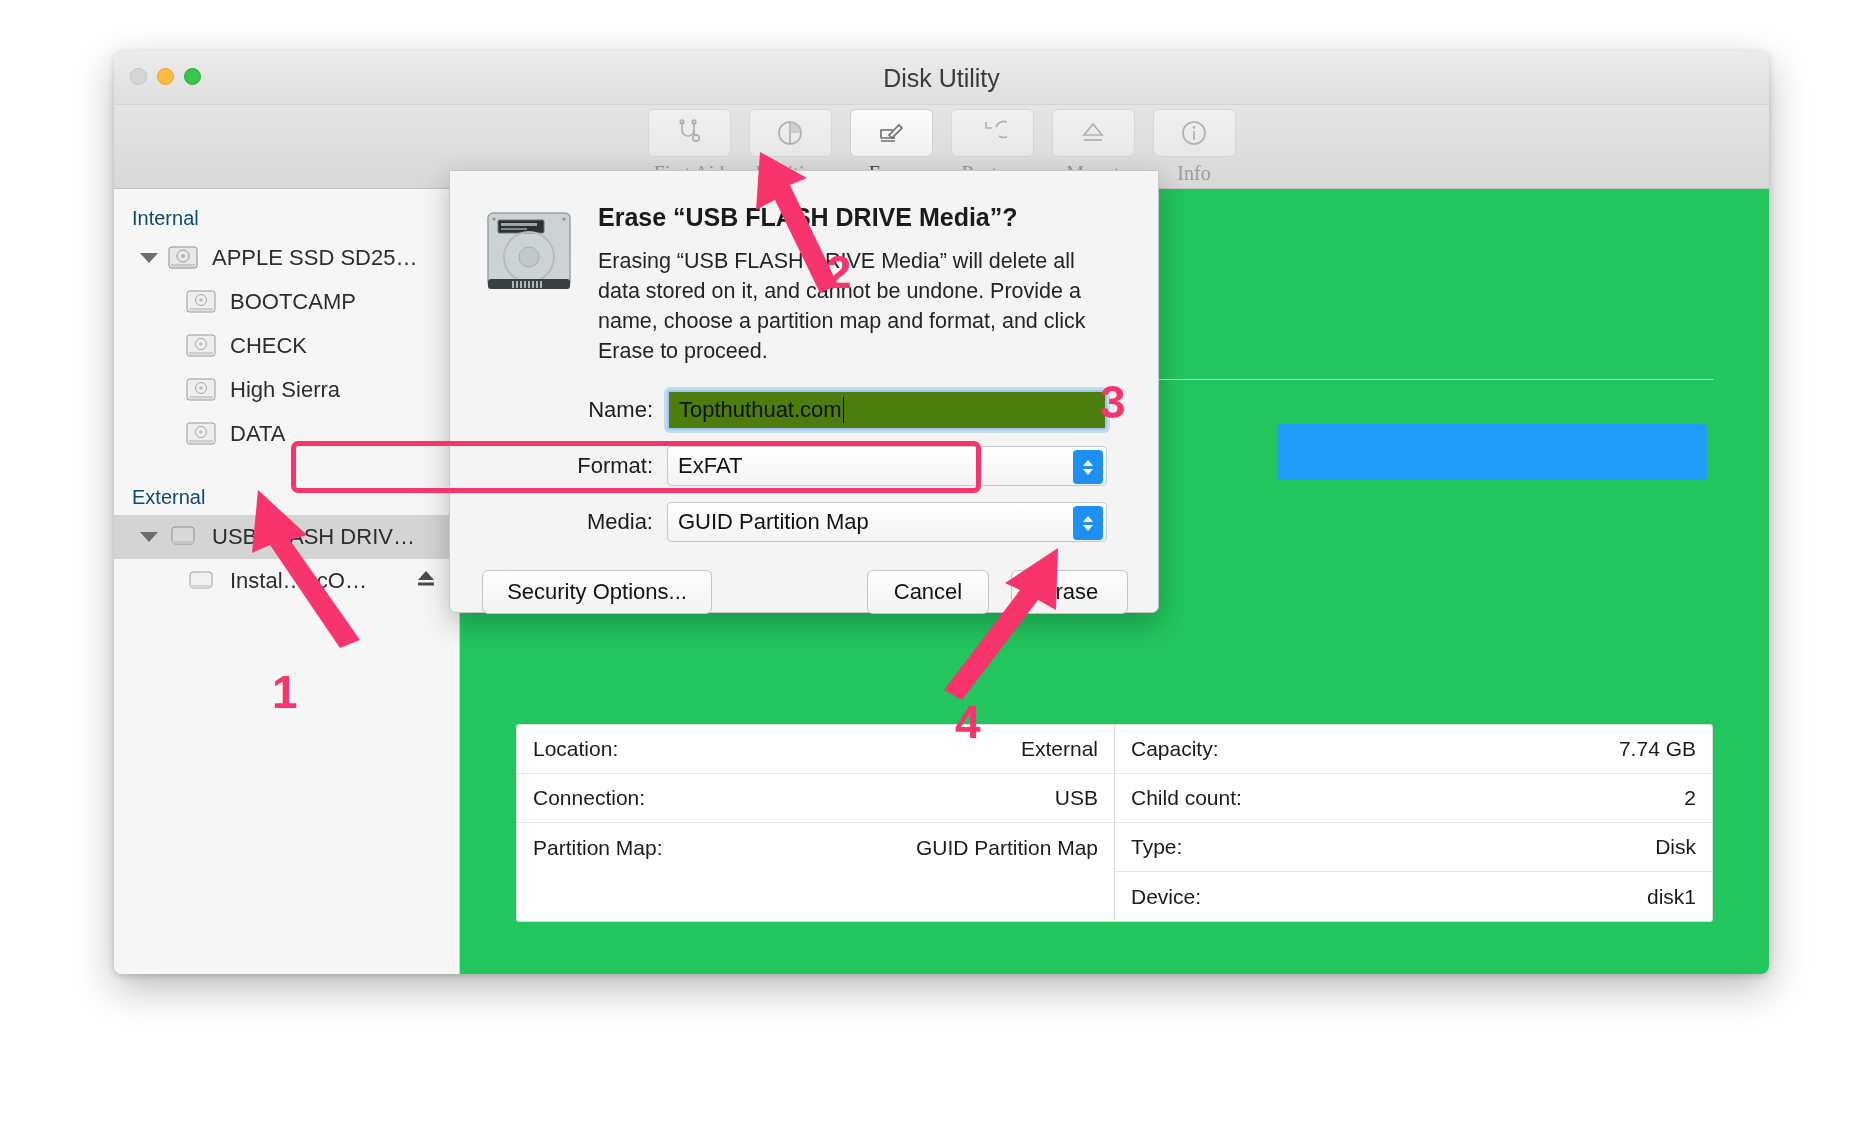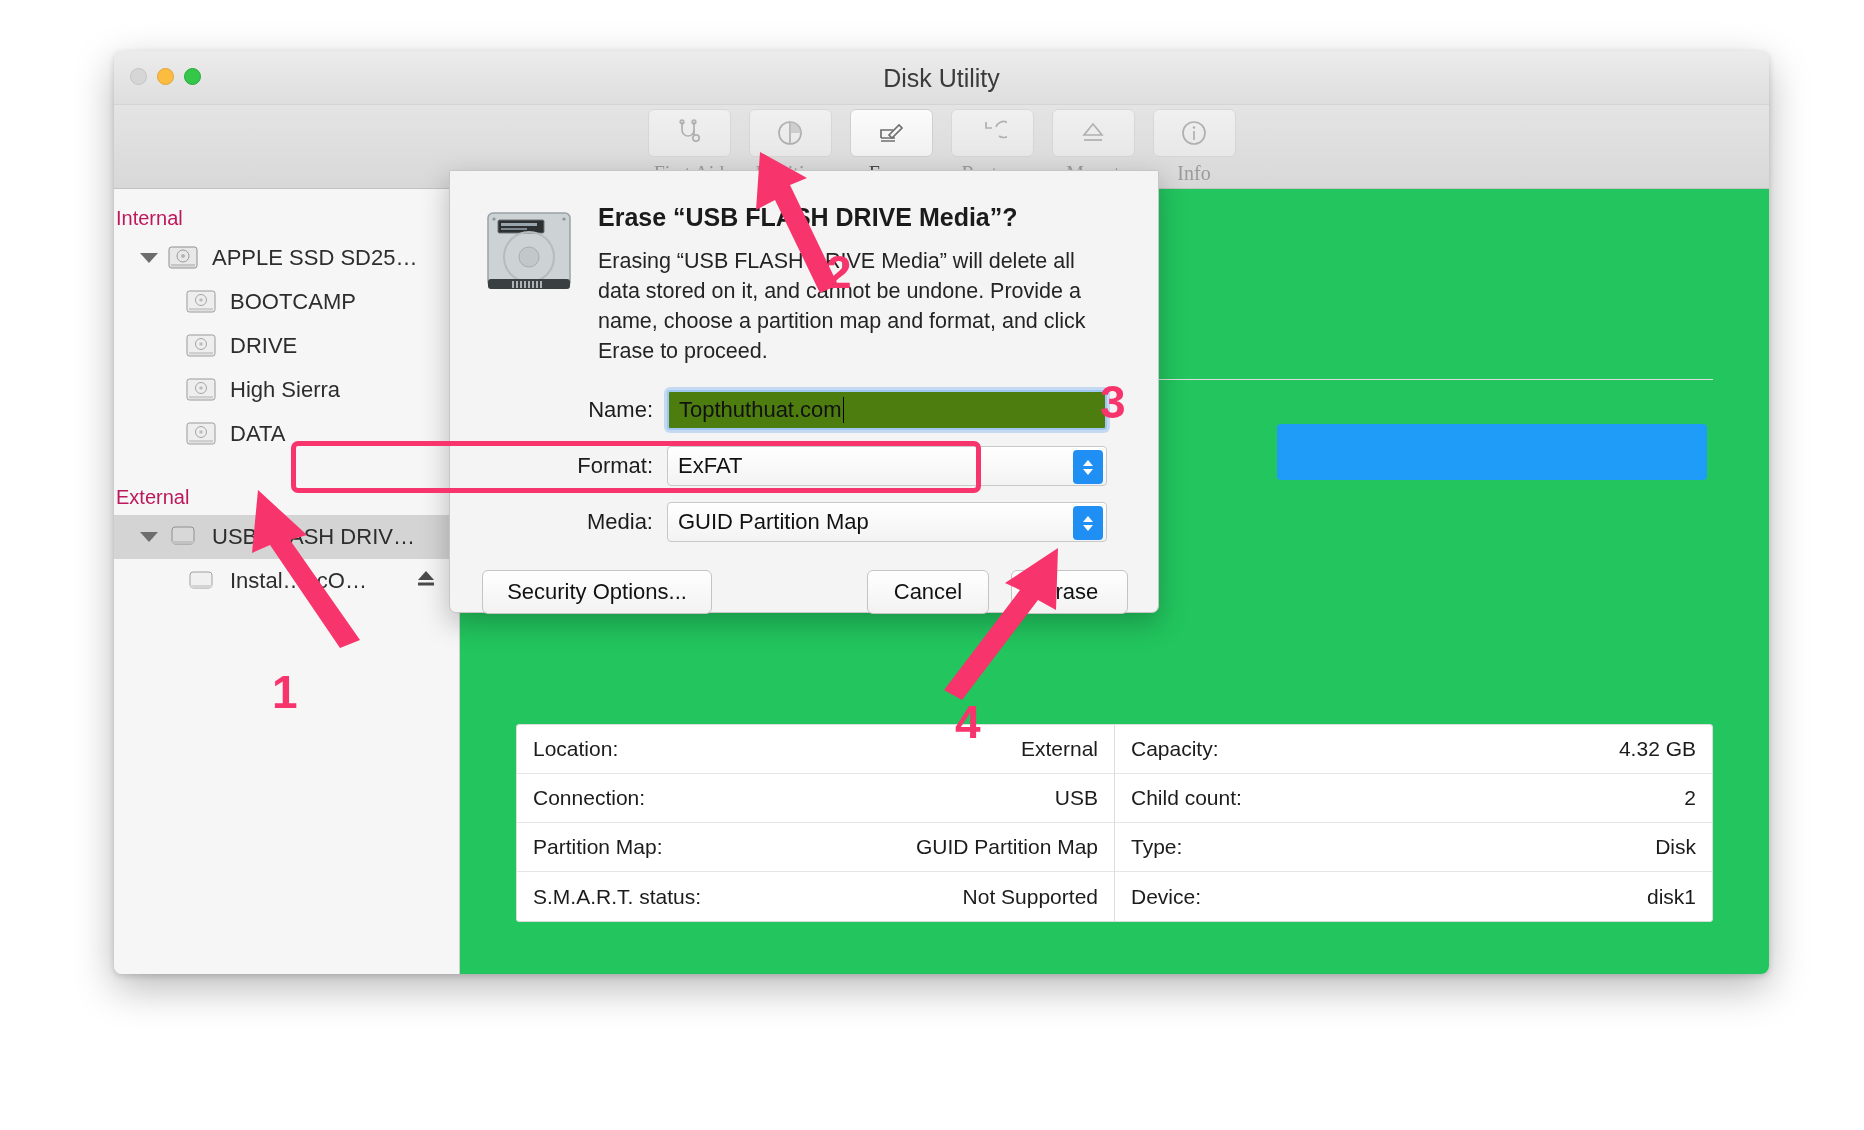--- a/index.html
+++ b/index.html
@@ -56,21 +56,21 @@
   .tool.enabled .lbl { color:#4a4a4a; }
   .tool svg { display:block; }
 
   
   .body-split { display:flex; height: calc(923px - 54px - 84px); }
   .sidebar {
     width: 346px; background:#f6f6f6;
     border-right:1px solid #cfcfcf; padding-top: 12px;
     position:relative;
   }
-  .grp-hdr { font-size:20px; color:#be185d; padding:6px 0 6px 2px; }
+  .grp-hdr { font-size:20px; color:#0c4a6e; padding:6px 0 6px 18px; }
   .srow {
     display:flex; align-items:center; height:44px; padding-left:26px;
     font-size:22px; color:#2d2d2d; position:relative;
   }
   .srow.selected { background:#d4d4d4; }
   .tri {
     width:0;height:0;border-left:9px solid transparent;border-right:9px solid transparent;
     border-top:10px solid #6d6d6d; margin-right:8px;
   }
   .indent { width:44px; }
@@ -277,21 +277,21 @@
         <div class="srow">
           <div class="indent"></div>
           <div class="sicon">
             <svg width="30" height="26" viewBox="0 0 30 26">
               <rect x="1" y="2" width="28" height="21" rx="2.5" fill="#eeeeee" stroke="#9a9a9a"></rect>
               <circle cx="15" cy="11" r="5.5" fill="none" stroke="#a6a6a6"></circle>
               <circle cx="15" cy="11" r="1.8" fill="#bdbdbd"></circle>
               <rect x="3" y="19" width="24" height="2.5" fill="#cfcfcf"></rect>
             </svg>
           </div>
-          <span>DRIVE</span>
+          <span>CHECK</span>
         </div>
 
         <div class="srow">
           <div class="indent"></div>
           <div class="sicon">
             <svg width="30" height="26" viewBox="0 0 30 26">
               <rect x="1" y="2" width="28" height="21" rx="2.5" fill="#eeeeee" stroke="#9a9a9a"></rect>
               <circle cx="15" cy="11" r="5.5" fill="none" stroke="#a6a6a6"></circle>
               <circle cx="15" cy="11" r="1.8" fill="#bdbdbd"></circle>
               <rect x="3" y="19" width="24" height="2.5" fill="#cfcfcf"></rect>
@@ -355,29 +355,25 @@
               <span>External</span>
             </div>
             <div class="inforow">
               <span>Connection:</span>
               <span>USB</span>
             </div>
             <div class="inforow">
               <span>Partition Map:</span>
               <span>GUID Partition Map</span>
             </div>
-            <div class="inforow">
-              <span>S.M.A.R.T. status:</span>
-              <span>Not Supported</span>
-            </div>
           </div>
           <div class="infocol">
             <div class="inforow">
               <span>Capacity:</span>
-              <span>4.32 GB</span>
+              <span>7.74 GB</span>
             </div>
             <div class="inforow">
               <span>Child count:</span>
               <span>2</span>
             </div>
             <div class="inforow">
               <span>Type:</span>
               <span>Disk</span>
             </div>
             <div class="inforow">

